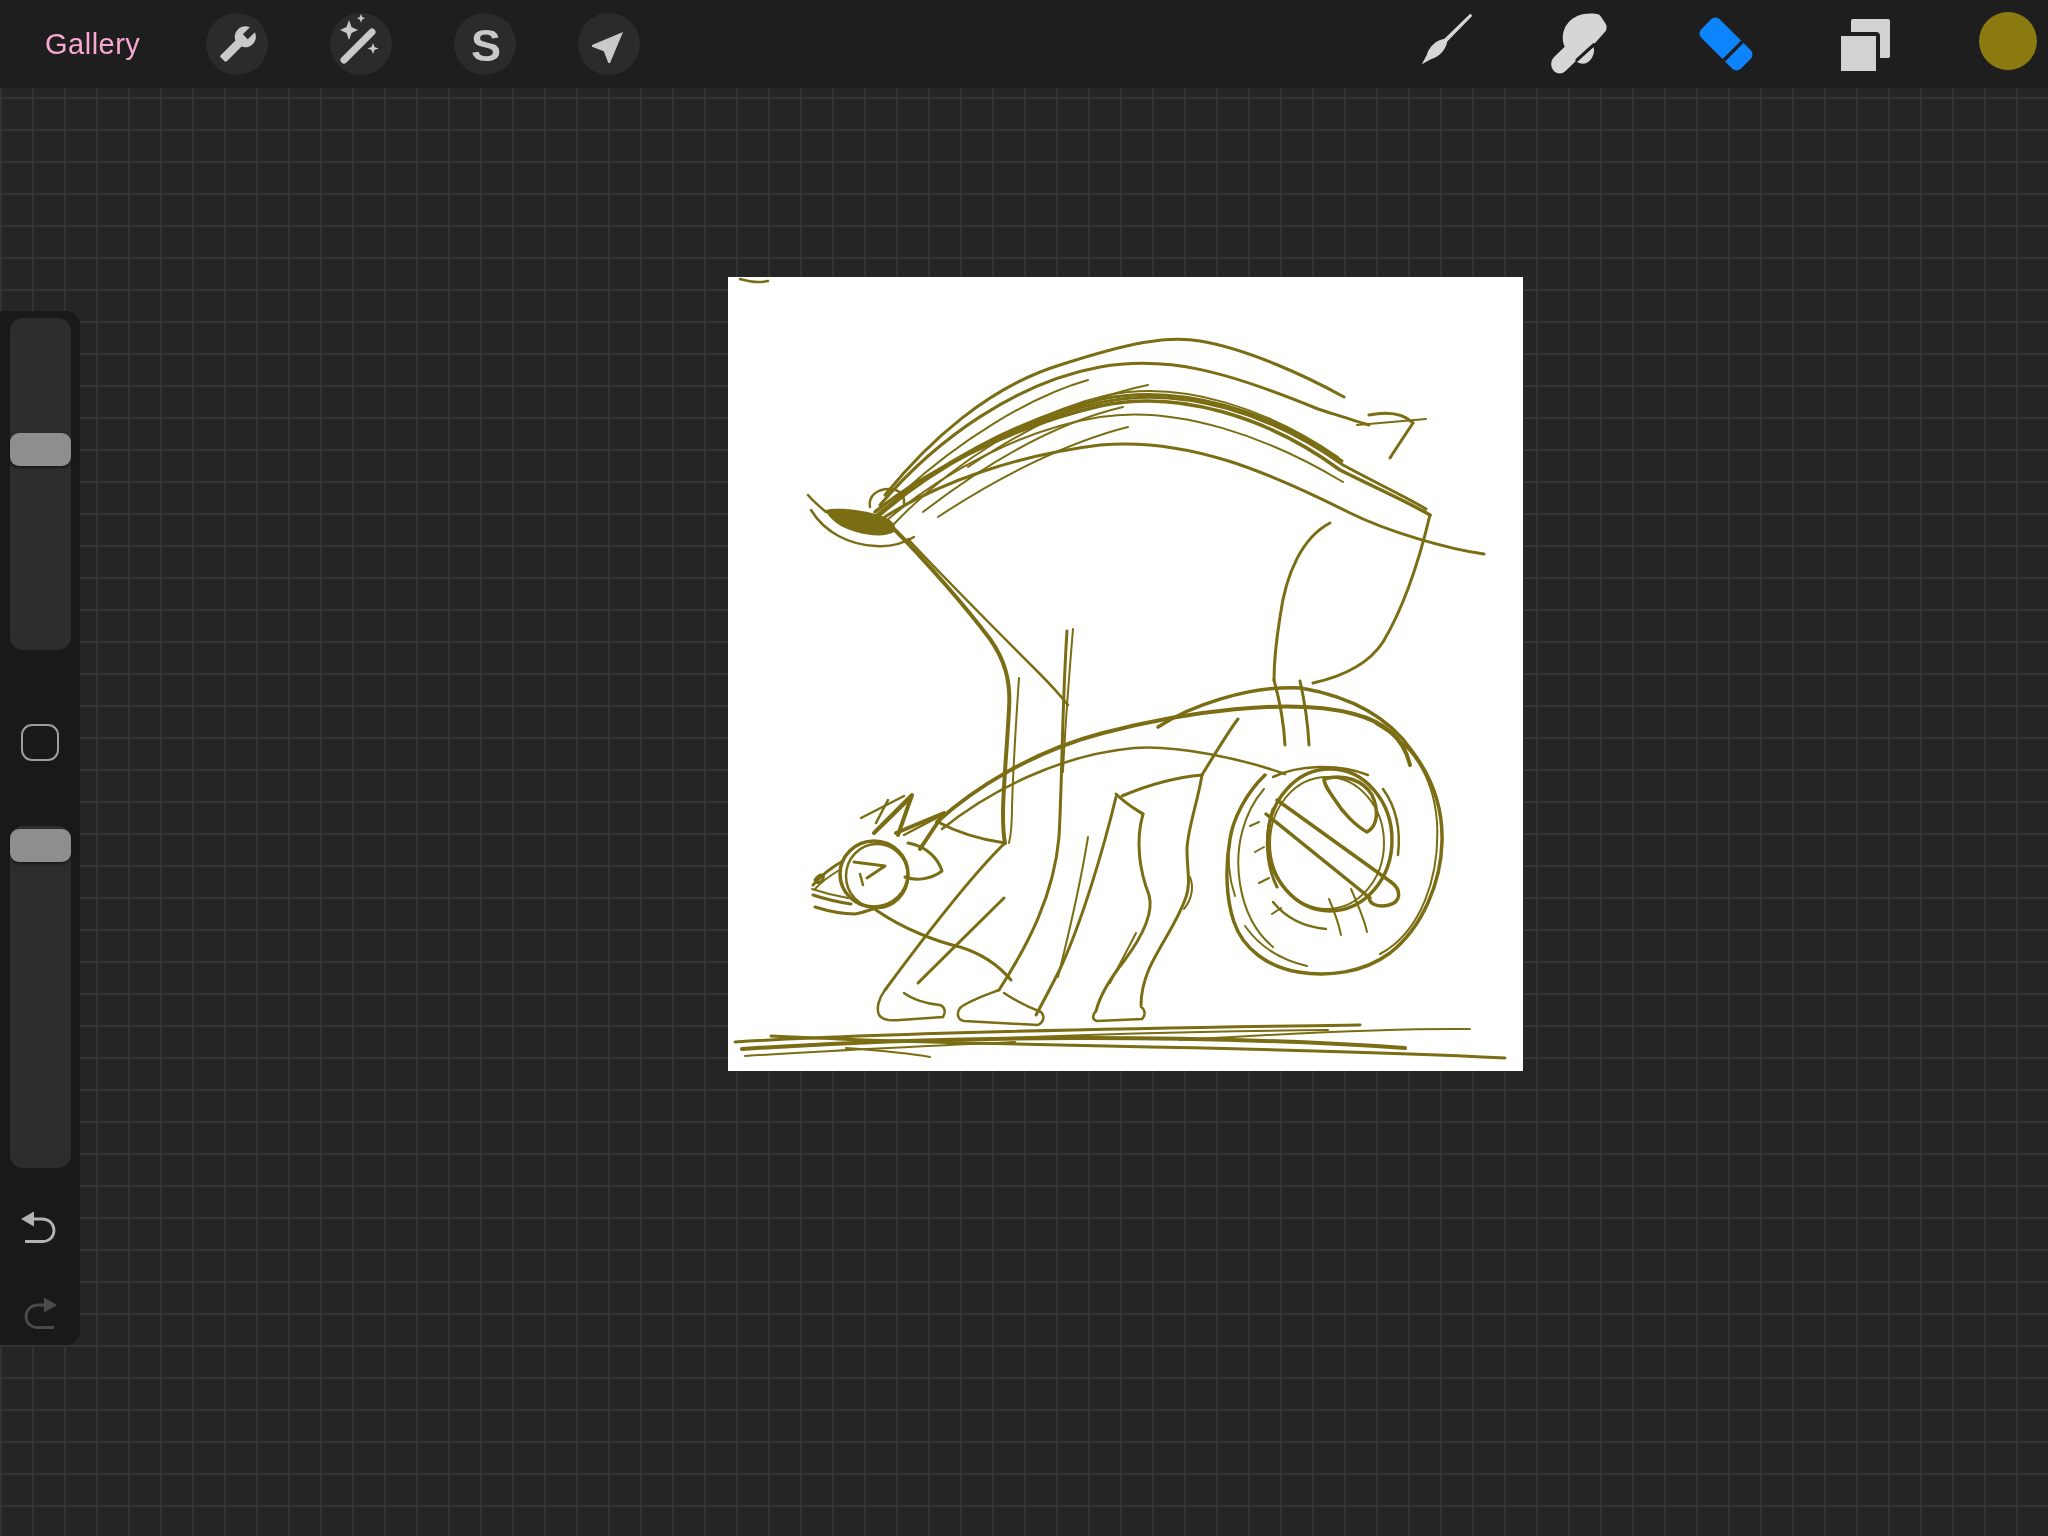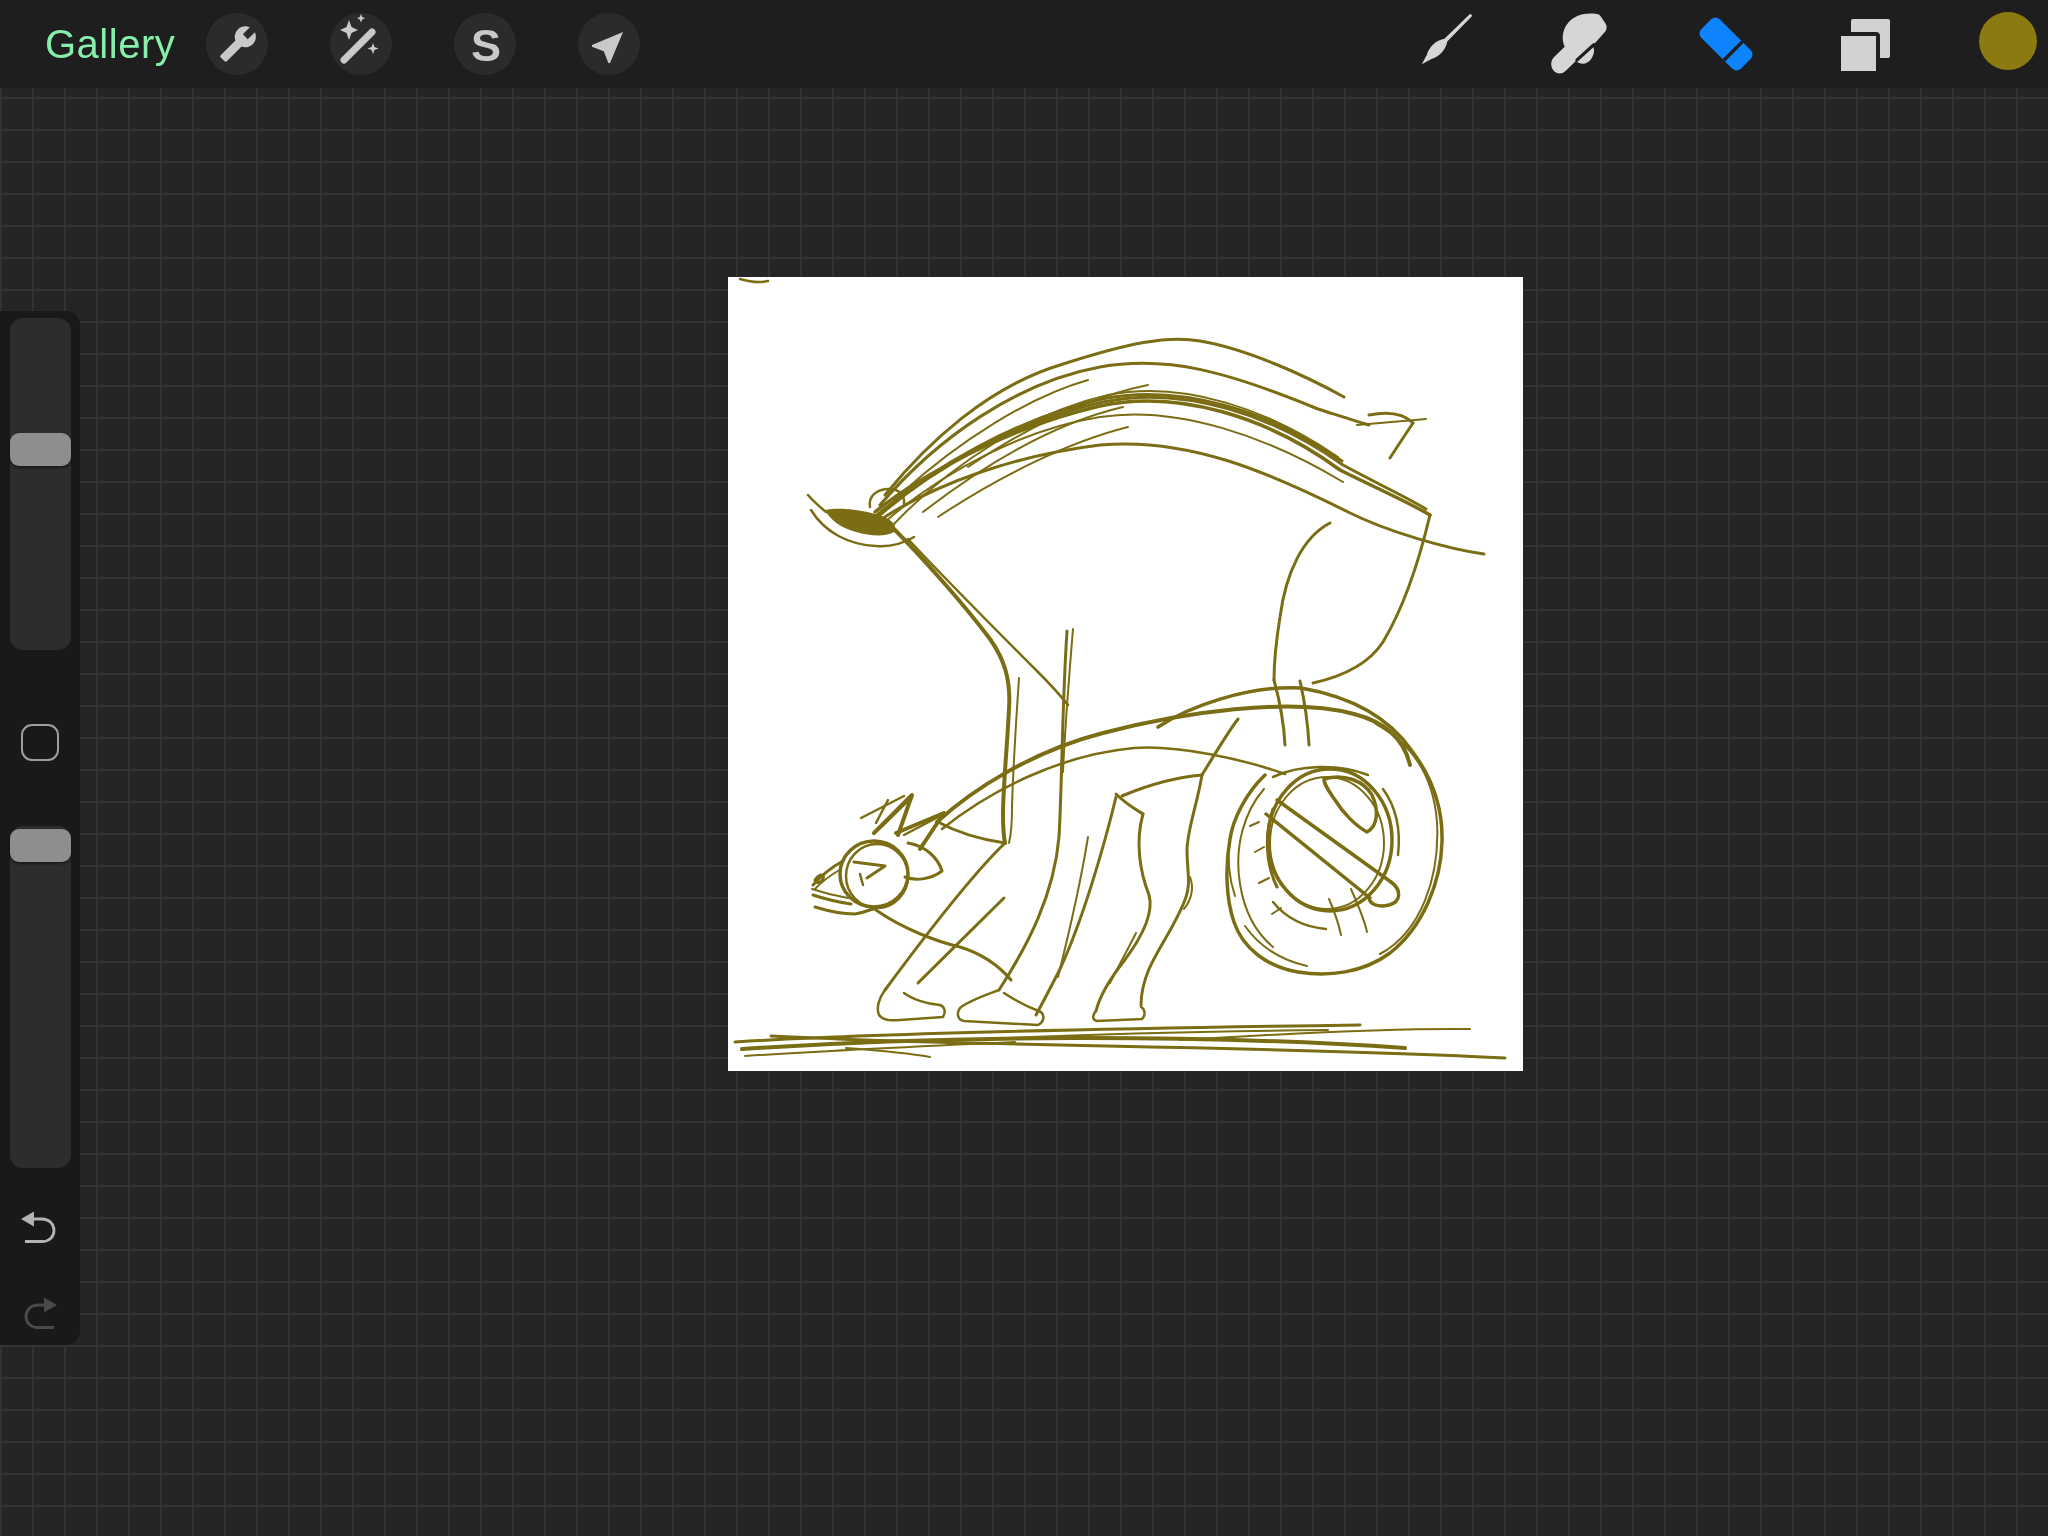--- a/index.html
+++ b/index.html
@@ -1,21 +1,21 @@
 <!DOCTYPE html>
 <html><head>
 <meta charset="utf-8">
 <style>
   html,body{margin:0;padding:0;width:2048px;height:1536px;overflow:hidden;background:#1e1e1e;font-family:"Liberation Sans",sans-serif;}
   #grid{position:absolute;left:0;top:88px;width:2048px;height:1448px;background-color:#252525;
     background-image:linear-gradient(#333333 2px,transparent 2px),linear-gradient(90deg,#333333 2px,transparent 2px);
     background-size:32px 32px;background-position:0px 9px;}
   #topbar{position:absolute;left:0;top:0;width:2048px;height:88px;background:#1e1e1e;}
   .cbtn{position:absolute;top:13px;width:62px;height:62px;border-radius:50%;background:#2b2b2b;}
-  #gallery{position:absolute;left:45px;top:0;height:88px;line-height:88px;font-size:40px;color:#86efac;letter-spacing:0.5px;}
+  #gallery{position:absolute;left:45px;top:0;height:88px;line-height:88px;font-size:29px;color:#f9a8d4;letter-spacing:0.5px;}
   #canvas{position:absolute;left:728px;top:277px;width:795px;height:794px;background:#ffffff;}
   #sidebar{position:absolute;left:0px;top:311px;width:80px;height:1034px;background:#191919;border-radius:0 14px 14px 0;}
   .track{position:absolute;left:10px;width:61px;background:#2d2d2d;border-radius:13px;}
   .handle{position:absolute;left:10px;width:61px;height:33px;background:#8e8e8e;border-radius:9px;box-shadow:0 2px 3px rgba(0,0,0,0.45);}
   #modbtn{position:absolute;left:21px;top:413px;width:34px;height:33px;border:2.5px solid #9e9e9e;border-radius:11px;}
 </style>
 </head>
 <body>
 <div id="grid"></div>
 <div id="topbar">

